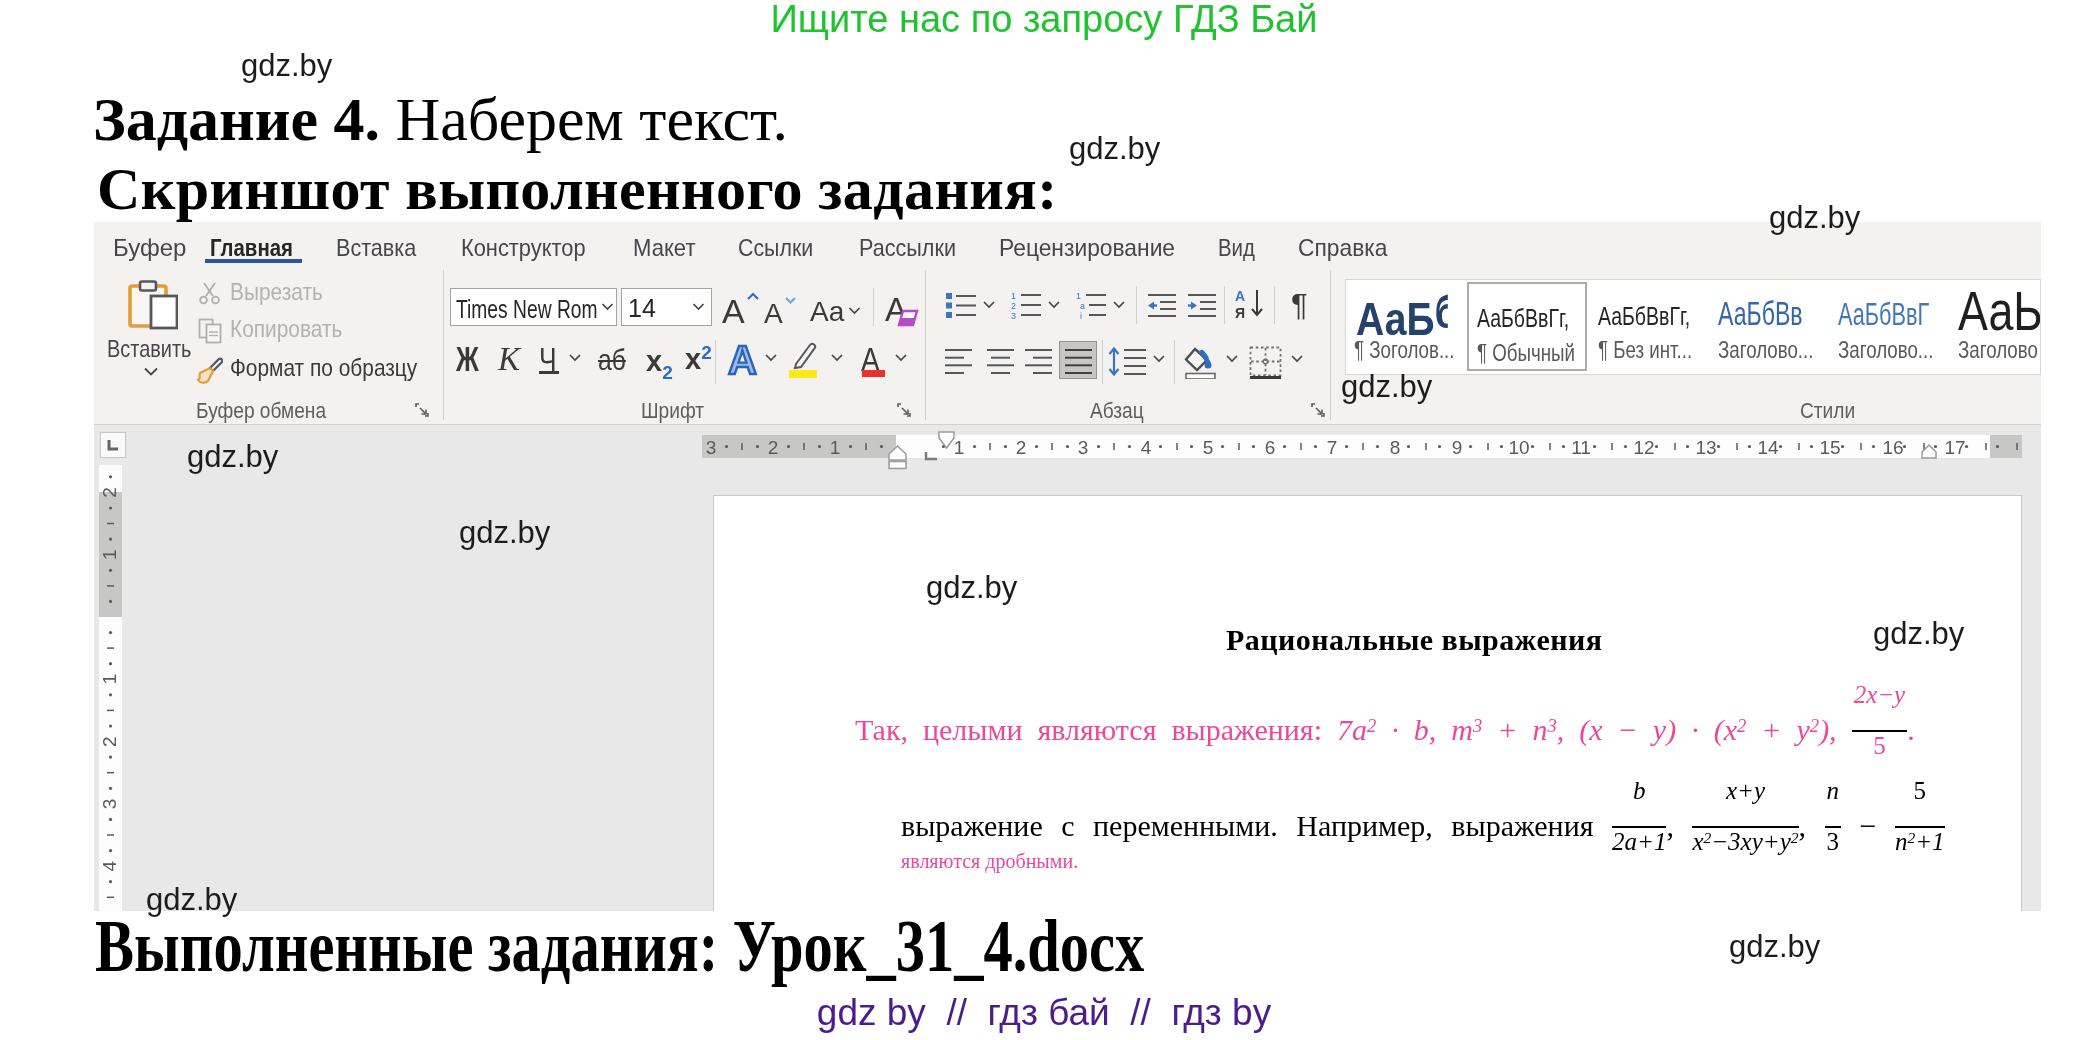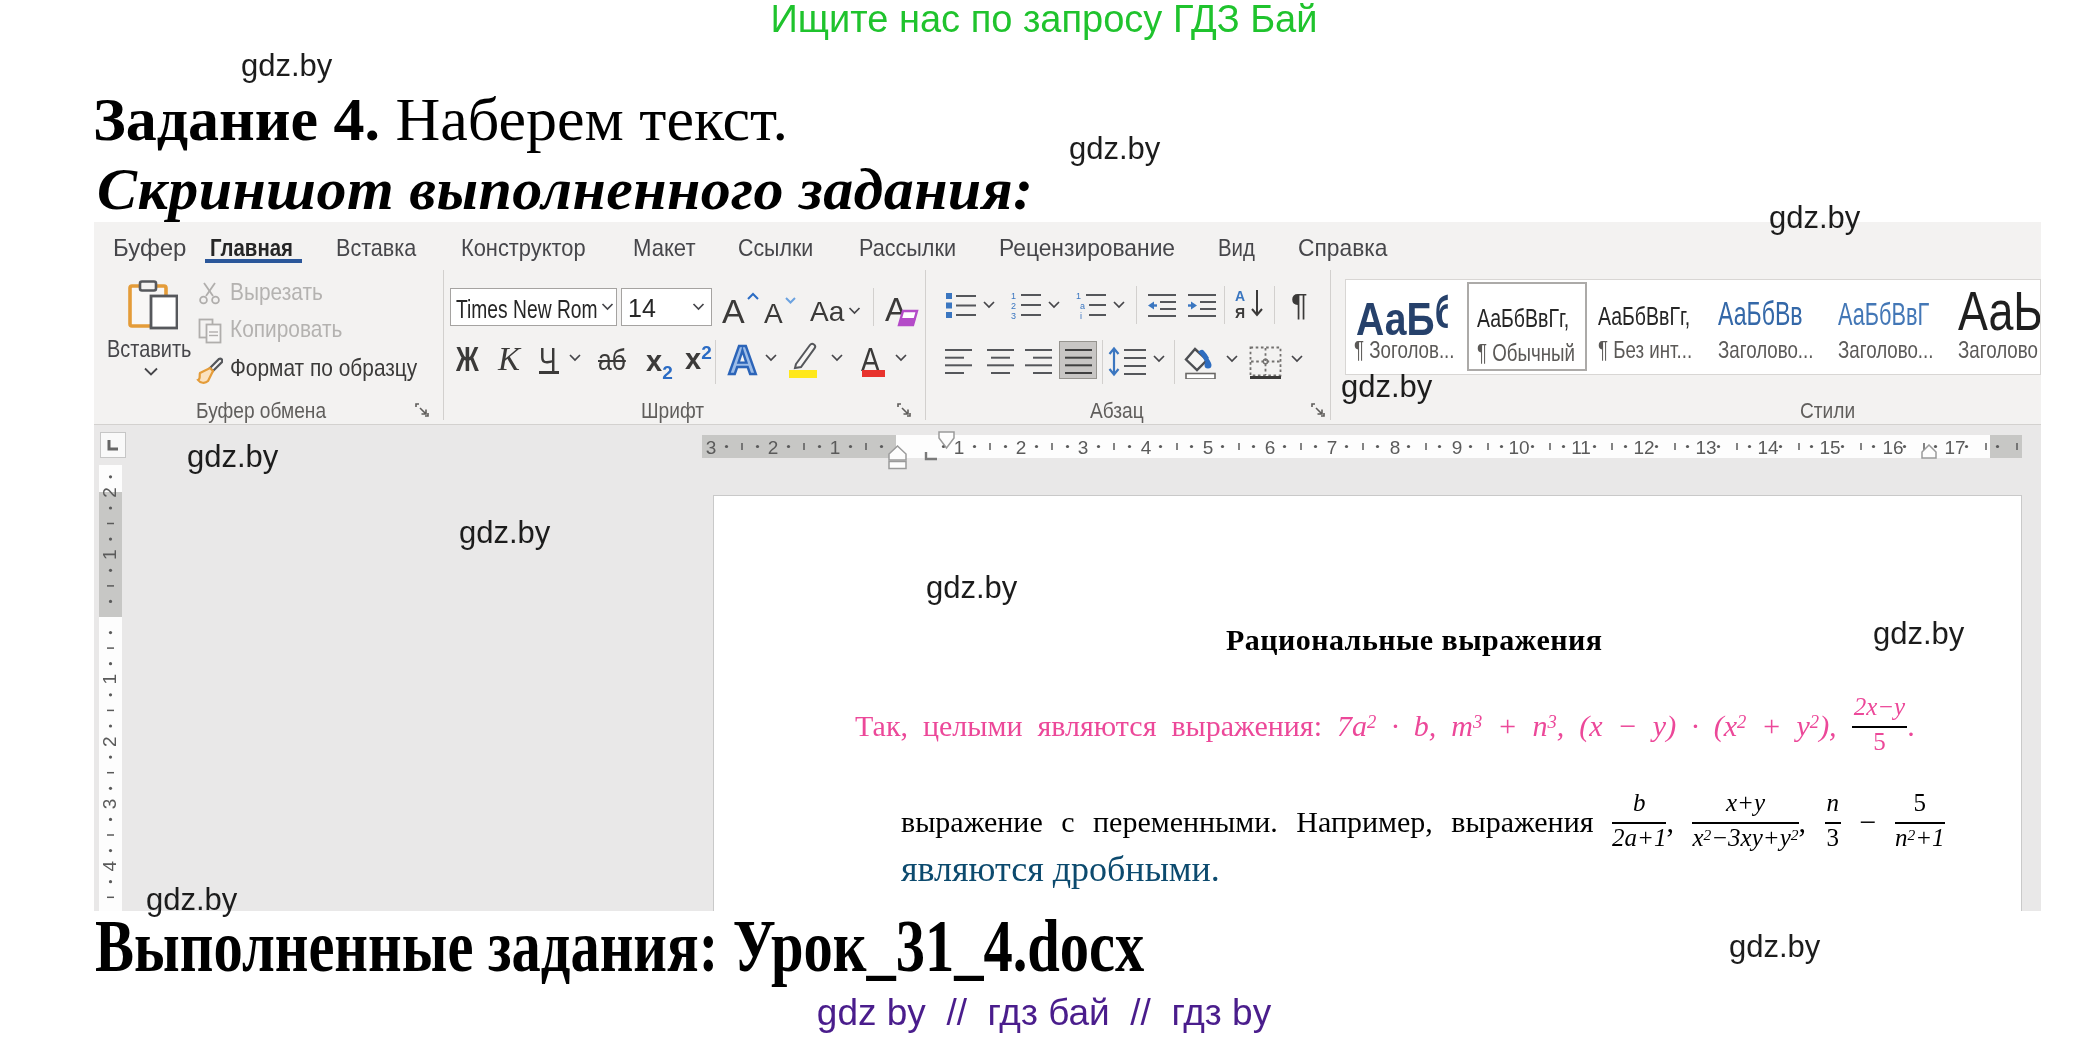--- a/index.html
+++ b/index.html
@@ -11,42 +11,42 @@
   .abs{position:absolute;}
   svg{display:block;}
   .wm{z-index:60;}
   .rt{position:absolute;top:14px;font-size:24px;color:#46464a;white-space:nowrap;line-height:1;transform-origin:0 0;}
   .gl{position:absolute;font-size:22px;color:#605e5c;white-space:nowrap;line-height:1;transform:scaleX(.87);transform-origin:0 0;}
   .sep{position:absolute;width:1px;background:#d2d0ce;}
   .cv{position:absolute;}
   .combo{position:absolute;background:#fff;border:1px solid #a5a3a1;box-sizing:border-box;}
   .ico{position:absolute;line-height:1;white-space:nowrap;}
   .fr{display:inline-block;vertical-align:-14px;margin:-30px 0 -14px 0;text-align:center;font-size:25px;line-height:1.15;word-spacing:0;}
-  .fn{display:block;border-bottom:2px solid #000;padding:0 2px 4px 2px;}
+  .fn{display:block;border-bottom:2px solid #000;padding:0 2px 20px 2px;}
   .fd{display:block;}
   sup{font-size:0.62em;vertical-align:baseline;position:relative;top:-0.42em;line-height:0;}
 </style>
 </head>
 <body>
 
 <div class="t" style="left:0;right:0;top:0;text-align:center;font-size:38px;color:#1fc32d;">Ищите нас по запросу ГДЗ Бай</div>
 
 <div class="wm" style="left:241px;top:50px;">gdz.by</div>
 <div class="wm" style="left:1069px;top:133px;">gdz.by</div>
 <div class="wm" style="left:1769px;top:202px;">gdz.by</div>
 <div class="wm" style="left:1341px;top:371px;">gdz.by</div>
 <div class="wm" style="left:187px;top:441px;">gdz.by</div>
 <div class="wm" style="left:459px;top:517px;">gdz.by</div>
 <div class="wm" style="left:926px;top:572px;">gdz.by</div>
 <div class="wm" style="left:1873px;top:618px;">gdz.by</div>
 <div class="wm" style="left:146px;top:884px;">gdz.by</div>
 <div class="wm" style="left:1729px;top:931px;">gdz.by</div>
 
 <div class="t ser" style="left:93px;top:88px;font-size:62px;color:#000;"><b>Задание 4.</b> Наберем текст.</div>
-<div class="t ser" style="left:97px;top:159px;font-size:60px;color:#000;font-weight:bold;font-style:italic;letter-spacing:.4px;">Скриншот выполненного задания:</div>
+<div class="t ser" style="left:97px;top:159px;font-size:60px;color:#000;font-weight:bold;letter-spacing:.4px;">Скриншот выполненного задания:</div>
 
 <div class="t ser" style="left:95px;top:908px;font-size:75px;font-weight:bold;color:#000;transform:scaleX(.78);transform-origin:0 0;">Выполненные задания: Урок_31_4.docx</div>
 <div class="t" style="left:0;right:0;top:994px;text-align:center;font-size:37px;color:#4a1d8c;"><span style="display:inline-block;text-align:right;">gdz by&nbsp; //&nbsp; гдз бай&nbsp; //&nbsp; гдз by</span></div>
 
 <div class="abs" id="win" style="left:94px;top:222px;width:1947px;height:689px;">
 
   <div class="abs" id="ribbon" style="left:0;top:0;width:1947px;height:203px;background:#f3f2f1;border-bottom:1px solid #d3d1cf;box-sizing:border-box;">
 
     <div class="rt" style="left:19px;">Буфер</div>
     <div class="rt" style="left:116px;font-weight:bold;color:#262626;transform:scaleX(.85);">Главная</div>
@@ -497,14 +497,14 @@
           <circle cx="11.5" cy="416.7" r="1.6"></circle>
       </g>
     </svg>
 
     <div class="abs" style="left:619px;top:70px;width:1309px;height:416px;background:#fff;border:1px solid #c9c9c9;border-bottom:none;box-sizing:border-box;"></div>
   </div>
 
   <div class="t ser" style="left:1132px;top:403px;font-size:30px;font-weight:bold;color:#000;letter-spacing:.45px;">Рациональные выражения</div>
   <div class="t ser" style="left:761px;top:489px;font-size:30px;color:#ec4899;word-spacing:7.5px;">Так, целыми являются выражения: <i>7a<sup>2</sup> · b, m<sup>3</sup> + n<sup>3</sup>, (x − y) · (x<sup>2</sup> + y<sup>2</sup>),</i> <span class="fr"><span class="fn"><i>2x−y</i></span><span class="fd">5</span></span>.</div>
   <div class="t ser" style="left:807px;top:585px;font-size:30px;color:#000;word-spacing:11px;">выражение с переменными. Например, выражения <span class="fr"><span class="fn"><i>b</i></span><span class="fd"><i>2a+1</i></span></span>, <span class="fr"><span class="fn"><i>x+y</i></span><span class="fd"><i>x<sup>2</sup>−3xy+y<sup>2</sup></i></span></span>, <span class="fr"><span class="fn"><i>n</i></span><span class="fd">3</span></span> − <span class="fr"><span class="fn">5</span><span class="fd"><i>n<sup>2</sup>+1</i></span></span></div>
-  <div class="t ser" style="left:807px;top:629px;font-size:36px;color:#0c4a6e;">являются дробными.</div>
+  <div class="t ser" style="left:807px;top:629px;font-size:20px;color:#ec4899;">являются дробными.</div>
 </div>
 
 </body></html>

